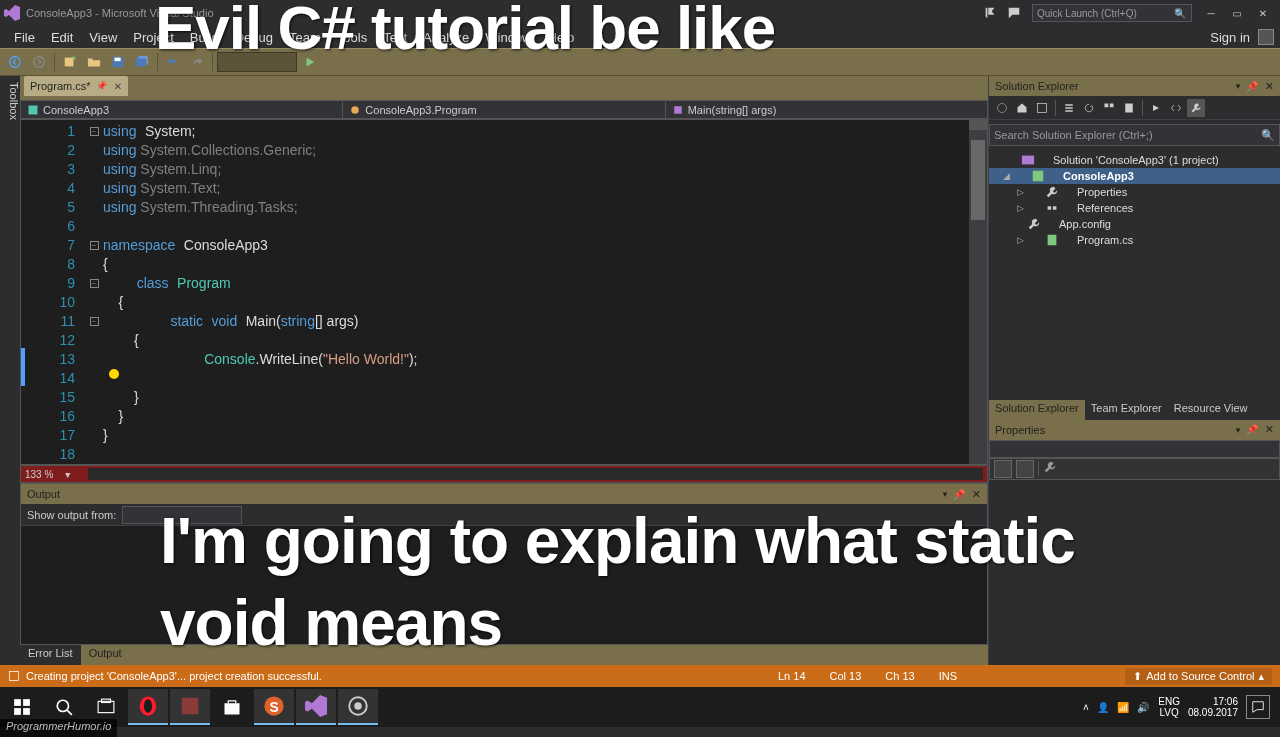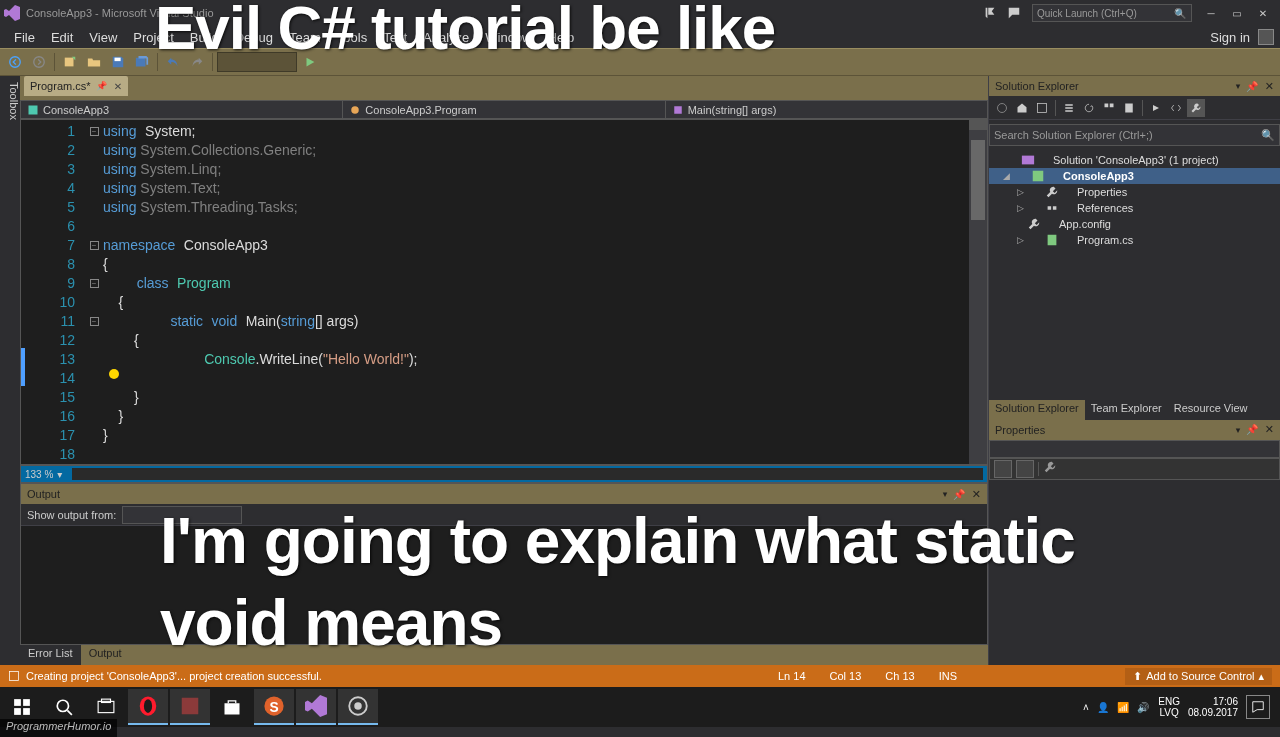--- a/index.html
+++ b/index.html
@@ -44,21 +44,21 @@
 .margin-strip .blue { position: absolute; left: 0; width: 4px; background: #4f9fff; }
 .code-lines { flex: 1; font-family: Consolas, monospace; font-size: 14px; line-height: 19px; color: #dcdcdc; padding-top: 2px; white-space: pre; }
 .kw { color: #569cd6; }
 .cls { color: #4ec9b0; }
 .str { color: #d69d85; }
 .fade { color: #808080; }
 .editor-scroll { width: 18px; background: #3e3e42; position: relative; }
 .editor-scroll .thumb { position: absolute; left: 2px; right: 2px; top: 20px; height: 80px; background: #686868; }
 .editor-scroll .split { position: absolute; top: 0; left: 0; right: 0; height: 10px; background: #555; }
 
-.zoom-row { height: 18px; background: #0369a1; border: 1px solid #555; color: #ccc; font-size: 10px; display: flex; align-items: center; padding: 0 4px; }
+.zoom-row { height: 18px; background: #7f1d1d; border: 1px solid #555; color: #ccc; font-size: 10px; display: flex; align-items: center; padding: 0 4px; gap: 8px; }
 .zoom-row .hscroll { flex: 1; margin-left: 10px; height: 12px; background: #2a2a2a; }
 
 .output-panel { border: 1px solid #555; background: #2d2d30; display: flex; flex-direction: column; height: 164px; }
 .output-head { height: 20px; background: #7a6f4b; color: #222; font-size: 11px; display: flex; align-items: center; padding: 0 6px; }
 .output-head .spacer { flex: 1; }
 .output-tools { height: 22px; background: #2d2d30; display: flex; align-items: center; padding: 0 6px; gap: 6px; color: #ccc; font-size: 11px; border-bottom: 1px solid #3f3f46; }
 .output-tools .combo { width: 120px; height: 18px; background: #333337; border: 1px solid #555; }
 .output-body { flex: 1; background: #1e1e1e; }
 .bottom-tabs { height: 20px; display: flex; font-size: 11px; }
 .bottom-tabs .btab { padding: 2px 8px; color: #ccc; background: #2d2d30; }

